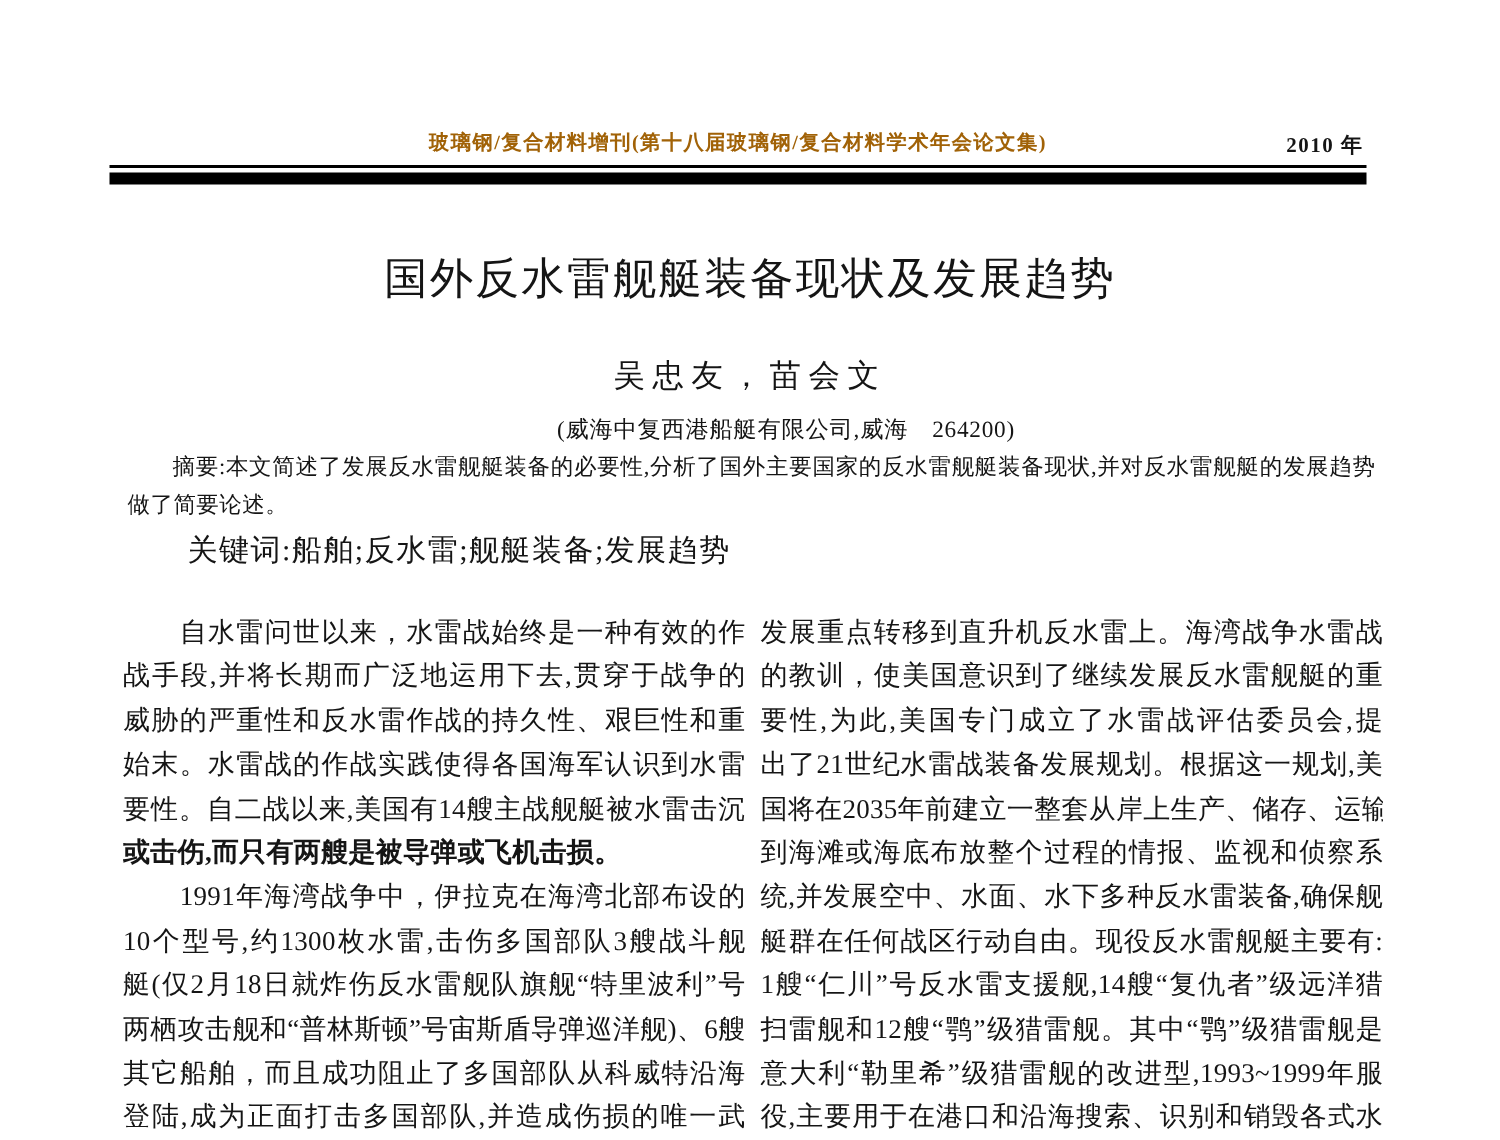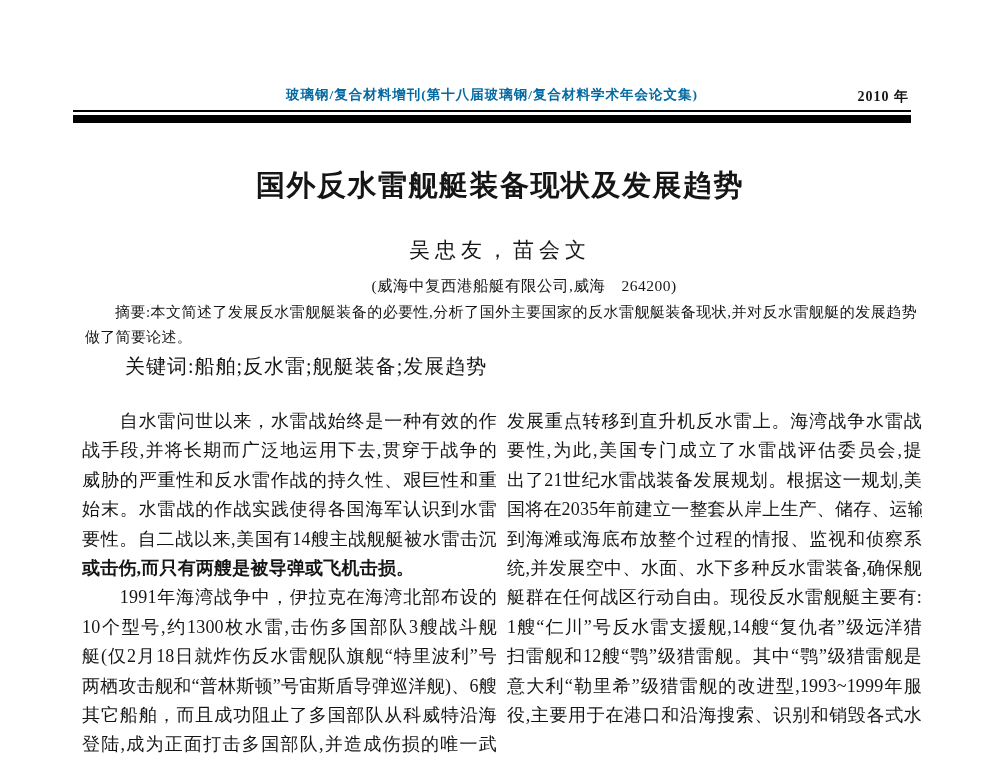--- a/index.html
+++ b/index.html
@@ -22,21 +22,21 @@
     top: 86px;
     left: 73px;
     width: 838px;
     height: 22px;
   }
   .journal {
     text-align: center;
     font-size: 13.5px;
     letter-spacing: 1px;
     font-weight: bold;
-    color: #0369a1;
+    color: #a16207;
   }
   .year {
     position: absolute;
     right: 2px;
     top: 2px;
     font-size: 14px;
     letter-spacing: 1px;
     font-weight: bold;
   }
   
@@ -51,21 +51,21 @@
 
   
   .title {
     position: absolute;
     top: 166px;
     left: 0;
     width: 100%;
     margin: 0;
     text-align: center;
     font-size: 29px;
-    font-weight: bold;
+    font-weight: normal;
     letter-spacing: 1.5px;
   }
   .authors {
     position: absolute;
     top: 236px;
     left: 0;
     width: 100%;
     text-align: center;
     font-size: 21px;
     letter-spacing: 5px;
@@ -164,20 +164,21 @@
         <div class="bline para-end">或击伤,而只有两艘是被导弹或飞机击损。</div>
         <div class="bline">　　1991年海湾战争中，伊拉克在海湾北部布设的</div>
         <div class="bline">10个型号,约1300枚水雷,击伤多国部队3艘战斗舰</div>
         <div class="bline">艇(仅2月18日就炸伤反水雷舰队旗舰“特里波利”号</div>
         <div class="bline">两栖攻击舰和“普林斯顿”号宙斯盾导弹巡洋舰)、6艘</div>
         <div class="bline">其它船舶，而且成功阻止了多国部队从科威特沿海</div>
         <div class="bline">登陆,成为正面打击多国部队,并造成伤损的唯一武</div>
       </div>
     <div class="col">
         <div class="bline">发展重点转移到直升机反水雷上。海湾战争水雷战</div>
+        <div class="bline">的教训，使美国意识到了继续发展反水雷舰艇的重</div>
         <div class="bline">要性,为此,美国专门成立了水雷战评估委员会,提</div>
         <div class="bline">出了21世纪水雷战装备发展规划。根据这一规划,美</div>
         <div class="bline">国将在2035年前建立一整套从岸上生产、储存、运输</div>
         <div class="bline">到海滩或海底布放整个过程的情报、监视和侦察系</div>
         <div class="bline">统,并发展空中、水面、水下多种反水雷装备,确保舰</div>
         <div class="bline">艇群在任何战区行动自由。现役反水雷舰艇主要有:</div>
         <div class="bline">1艘“仁川”号反水雷支援舰,14艘“复仇者”级远洋猎</div>
         <div class="bline">扫雷舰和12艘“鹗”级猎雷舰。其中“鹗”级猎雷舰是</div>
         <div class="bline">意大利“勒里希”级猎雷舰的改进型,1993~1999年服</div>
         <div class="bline">役,主要用于在港口和沿海搜索、识别和销毁各式水</div>

